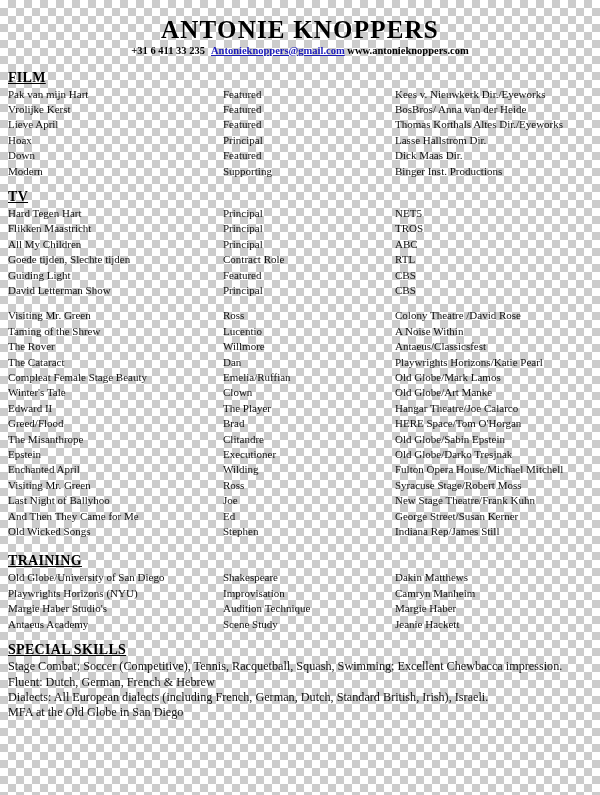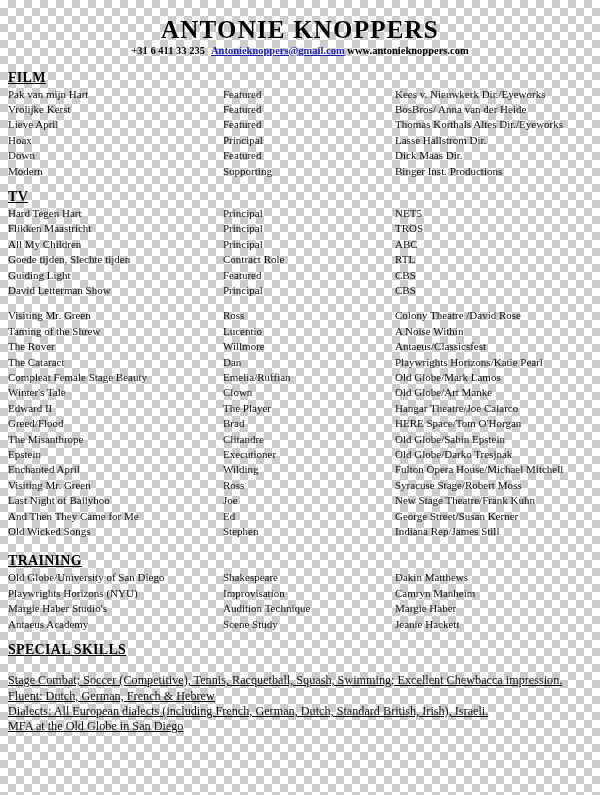--- a/index.html
+++ b/index.html
@@ -84,24 +84,24 @@
   td.c3 { width: auto; margin-left: 36px; }
 
   .skills-line {
     font-size: 12.2px;
     line-height: 15.4px;
     color: #111;
     white-space: nowrap;
     overflow: hidden;
   }
   .skills-block {
-    margin-top: 15px;
+    margin-top: 1px;
   }
   .section.training { margin-top: 14px; }
-  .section.skills { margin-top: 10px; text-decoration: underline; }
+  .section.skills { margin-top: 10px; }
 </style>
 </head>
 <body>
 
 <div class="page">
 
   <div class="resume-name">ANTONIE KNOPPERS</div>
 
   <div class="contact-line">
     <span class="phone">+31 6 411 33 235</span>

